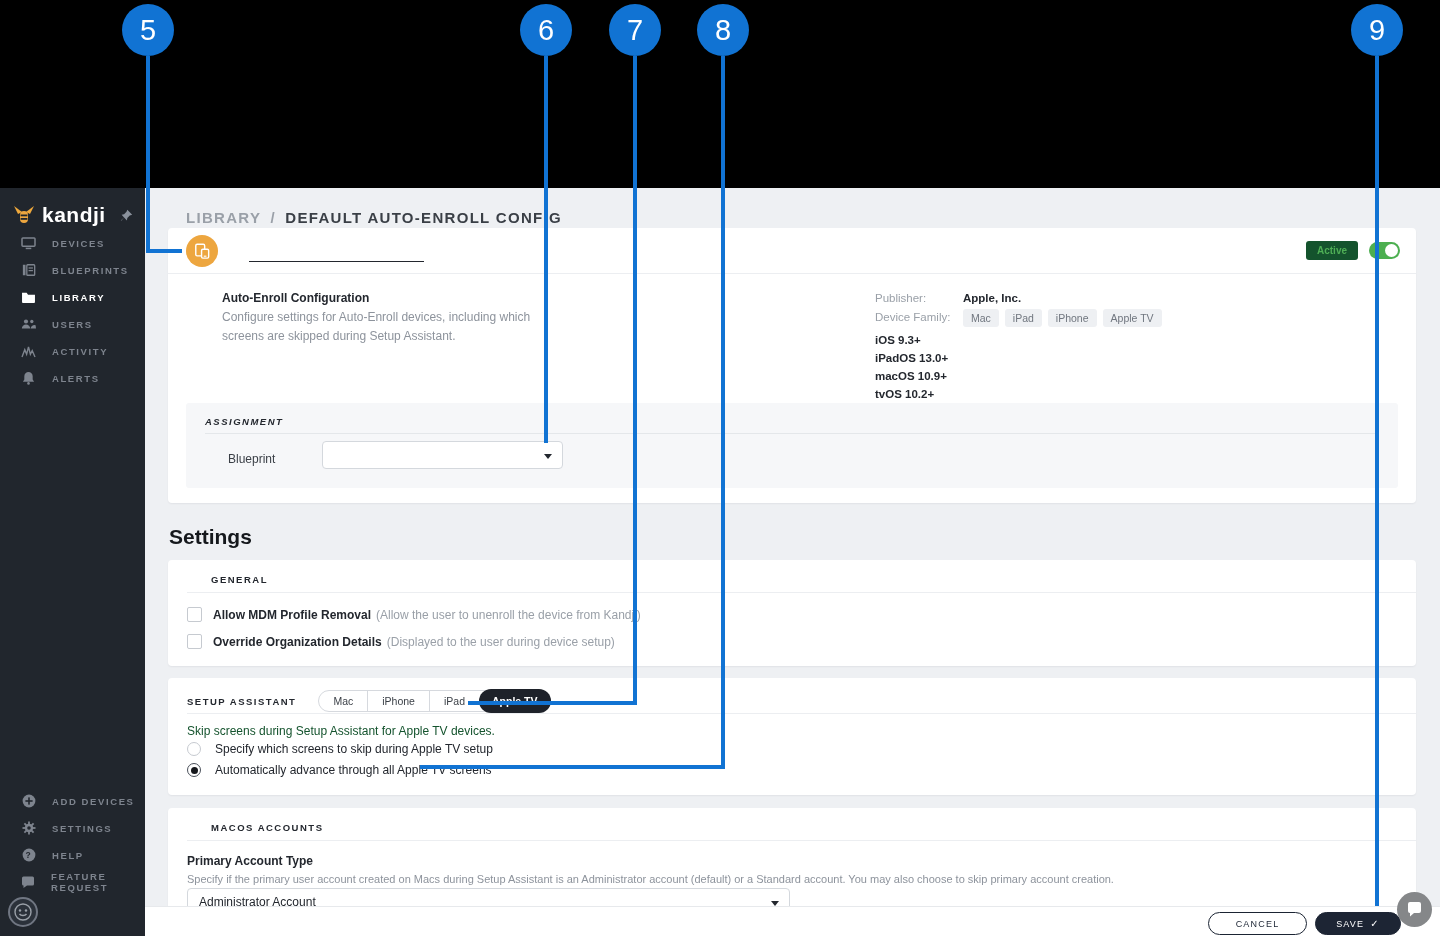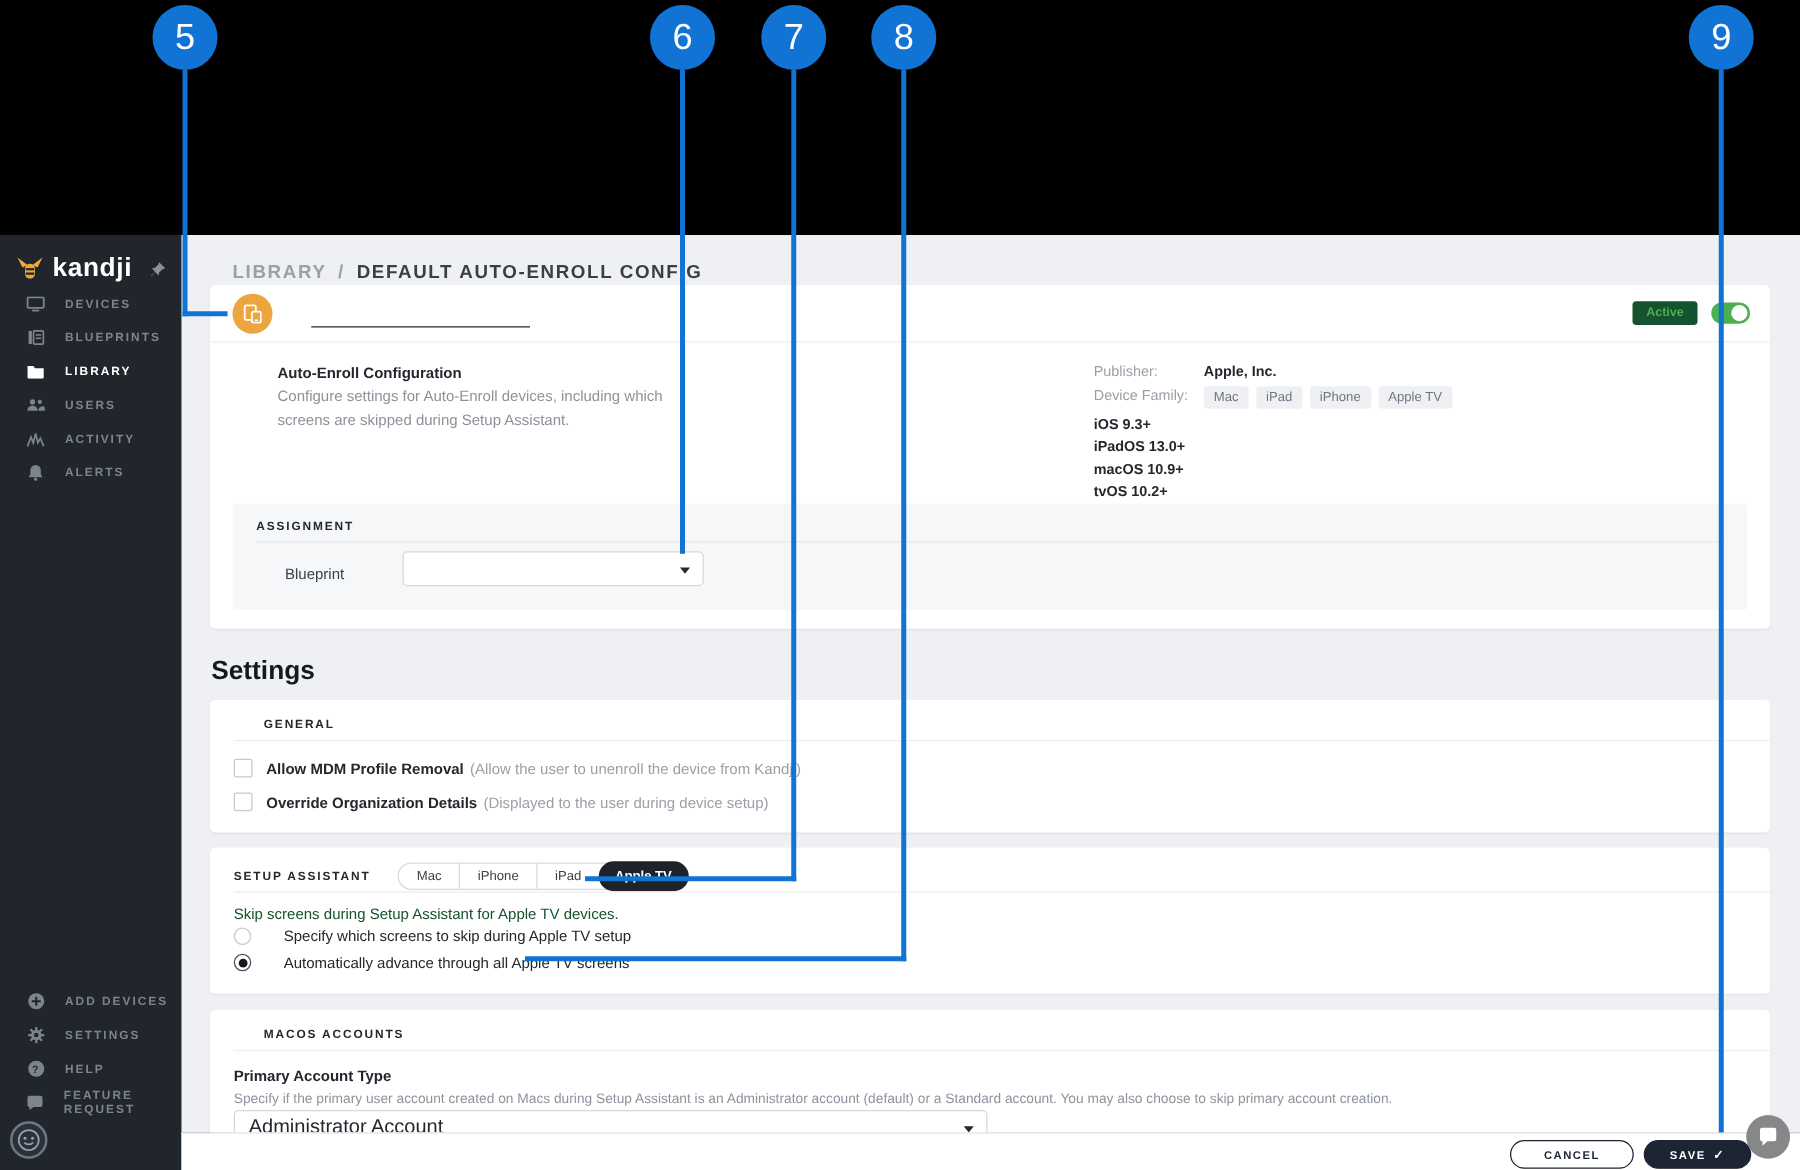--- a/index.html
+++ b/index.html
@@ -49,25 +49,25 @@
   .pubgrid { position:absolute; left:707px; top:64px; font-size:11.5px; }
   .pubrow { display:flex; margin-bottom:7px; }
   .publabel { width:88px; color:#9aa0a8; }
   .pubvalue { color:#23272e; }
   .chips { display:flex; gap:6px; margin-top:-2px; }
   .chip { background:#eef0f3; color:#70767f; font-size:10.5px; padding:3px 8px; border-radius:3px; }
   .oslist div { margin-bottom:6px; }
 
   .inset { position:absolute; left:18px; top:175px; width:1212px; height:85px; background:#f6f7f9; border-radius:3px; }
   .sect-label { font-size:9.5px; font-weight:bold; letter-spacing:1.5px; color:#23272e; }
-  .inset .sect-label { position:absolute; left:19px; top:13px; }
+  .inset .sect-label { position:absolute; left:19px; top:13px;font-style:italic; }
   .inset .divider { position:absolute; left:19px; right:19px; top:30px; height:1px; background:#e4e7ea; }
   .bp-label { position:absolute; left:42px; top:49px; font-size:12px; color:#3a3f46; }
   .dropdown { position:absolute; background:#fff; border:1px solid #d4d8dd; border-radius:4px; height:28px;
-    font-size:16px; color:#23272e; display:flex; align-items:center; padding:0 24px 0 11px; cursor:pointer; }
+    font-size:12px; color:#23272e; display:flex; align-items:center; padding:0 24px 0 11px; cursor:pointer; }
   .caret { position:absolute; right:10px; top:12px; width:0; height:0;
     border-left:4px solid transparent; border-right:4px solid transparent; border-top:5px solid #23272e; }
   .bp-dd { left:136px; top:38px; width:241px; }
 
   .settings-h1 { position:absolute; left:24px; top:337px; font-size:21px; font-weight:bold; color:#15181c; }
 
   .card2 { top:372px; height:106px; }
   .card .sect-top { position:absolute; left:31px; top:14px;margin-left:12px; }
   .card .top-divider { position:absolute; left:19px; right:0; top:32px; height:1px; background:#eceef1; }
   .check-row { position:absolute; left:19px; display:flex; align-items:center; }
@@ -77,36 +77,36 @@
 
   .card3 { top:490px; height:117px; }
   .seg-row { position:absolute; left:19px; top:12px; display:flex; align-items:center; }
   .seg-row .sect-label { margin-right:22px; }
   .segbar { display:flex; align-items:center; border:1px solid #d6d9de; border-radius:13px; height:22px; background:#fff; }
   .seg { font-size:10.5px; color:#3a3f46; padding:0 14px; height:100%; display:flex; align-items:center; cursor:pointer; }
   .seg.sep { border-right:1px solid #d6d9de; }
   .seg.active { background:#1e222a; color:#fff; border-radius:13px; height:24px; margin:-1px -1px -1px 0; padding:0 13px; font-weight:bold; }
   .card3 .top-divider2 { position:absolute; left:19px; right:0; top:35px; height:1px; background:#eceef1; }
   .skip-desc { position:absolute; left:19px; top:46px; font-size:12px; color:#14532d; }
-  .radio-row { position:absolute; left:19px; display:flex; align-items:center; cursor:pointer;gap:12px; }
+  .radio-row { position:absolute; left:19px; display:flex; align-items:center; cursor:pointer; }
   .radio { width:14px; height:14px; border-radius:50%; border:1px solid #c6cad0; background:#fff; margin-right:14px;
     display:flex; align-items:center; justify-content:center; }
   .radio.sel { border-color:#4a505a; }
   .radio.sel .dot { width:7px; height:7px; border-radius:50%; background:#16181c; }
   .radio-label { font-size:12px; color:#23272e; }
 
   .card4 { top:620px; height:130px; }
   .field-title { position:absolute; left:19px; top:46px; font-size:12px; font-weight:bold; color:#23272e; }
   .field-desc { position:absolute; left:19px; top:65px; font-size:11px; color:#8d939c; }
   .acct-dd { left:19px; top:80px; width:603px; }
 
   
   .footer { position:absolute; left:145px; top:906px; width:1295px; height:30px; background:#fff;
     border-top:1px solid #e7e9ec; z-index:30; }
-  .btn { position:absolute; top:5px; height:23px; border-radius:12px; font-size:9px; font-weight:bold;
+  .btn { position:absolute; top:5px; height:23px; border-radius:12px; font-size:9px; font-weight:normal;
     letter-spacing:1.2px; display:flex; align-items:center; justify-content:center; cursor:pointer; }
   .btn-cancel { left:1063px; width:99px; background:#fff; border:1.5px solid #1b2433; color:#1b2433; }
   .btn-save { left:1170px; width:86px; background:#1d2534; border:1.5px solid #1d2534; color:#fff; }
   .btn-save .chk { margin-left:6px; font-size:10px; }
   .chat-fab { position:absolute; left:1397px; top:892px; width:35px; height:35px; border-radius:50%;
     background:#858789; display:flex; align-items:center; justify-content:center; z-index:35; cursor:pointer; }
 </style>
 </head>
 <body>
 

